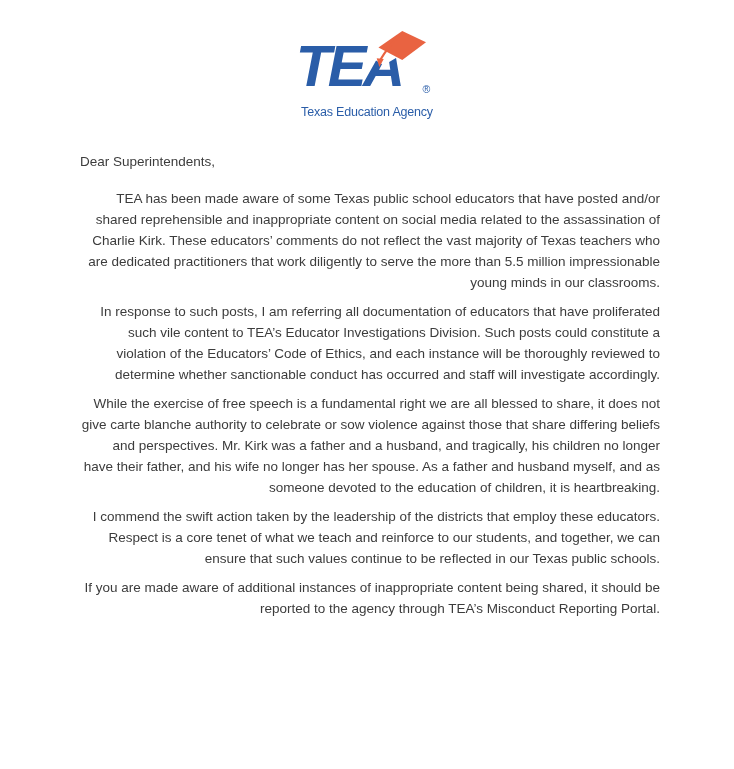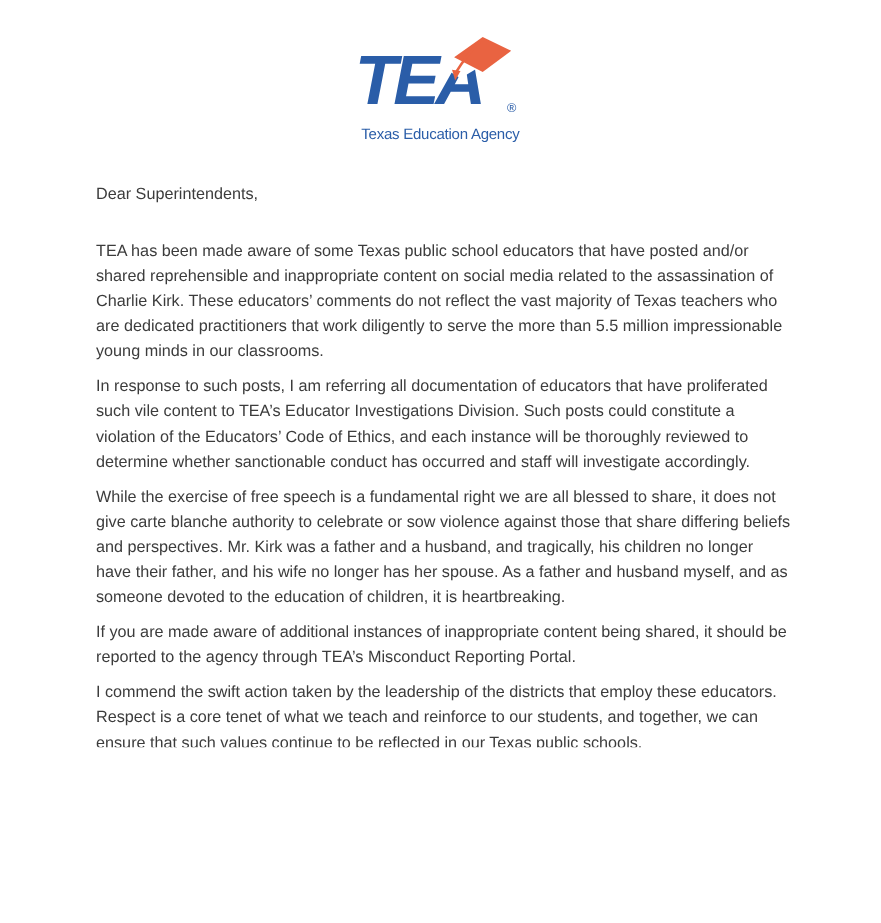--- a/index.html
+++ b/index.html
@@ -46,22 +46,22 @@
   }
 
   
   .letter-body {
     margin: 32px 74px 0 80px;
     width: 580px;
     color: #3c3c3c;
     font-size: 13.5px;
     line-height: 21px;
   }
-  .salutation { margin-bottom: 26px; }
-  .letter-body p { margin-bottom: 8px; }
+  .salutation { margin-bottom: 16px; }
+  .letter-body p { margin-bottom: 8px; text-align: right; }
 
   
   .closing { margin-top: 4px; }
   .signature-svg { display: block; margin: 12px 0 0 2px; }
   .signer-block { margin-top: 6px; }
   .signer-line { margin-top: 14px; line-height: 14px; }
 </style>
 </head>
 <body>
 
@@ -84,22 +84,22 @@
     </svg>
     <div class="logo-tagline">Texas Education Agency</div>
   </header>
 
   <main class="letter-body">
     <div class="salutation">Dear Superintendents,</div>
 
     <p>TEA has been made aware of some Texas public school educators that have posted and/or shared reprehensible and inappropriate content on social media related to the assassination of Charlie Kirk. These educators’ comments do not reflect the vast majority of Texas teachers who are dedicated practitioners that work diligently to serve the more than 5.5 million impressionable young minds in our classrooms.</p>
     <p>In response to such posts, I am referring all documentation of educators that have proliferated such vile content to TEA’s Educator Investigations Division. Such posts could constitute a violation of the Educators’ Code of Ethics, and each instance will be thoroughly reviewed to determine whether sanctionable conduct has occurred and staff will investigate accordingly.</p>
     <p>While the exercise of free speech is a fundamental right we are all blessed to share, it does not give carte blanche authority to celebrate or sow violence against those that share differing beliefs and perspectives. Mr. Kirk was a father and a husband, and tragically, his children no longer have their father, and his wife no longer has her spouse. As a father and husband myself, and as someone devoted to the education of children, it is heartbreaking.</p>
+    <p>I commend the swift action taken by the leadership of the districts that employ these educators. Respect is a core tenet of what we teach and reinforce to our students, and together, we can ensure that such values continue to be reflected in our Texas public schools.</p>
     <p>If you are made aware of additional instances of inappropriate content being shared, it should be reported to the agency through TEA’s Misconduct Reporting Portal.</p>
-    <p>I commend the swift action taken by the leadership of the districts that employ these educators. Respect is a core tenet of what we teach and reinforce to our students, and together, we can ensure that such values continue to be reflected in our Texas public schools.</p>
 
     <div class="closing">In service,</div>
 
     <svg class="signature-svg" width="205" height="60" viewBox="0 0 220 64" xmlns="http://www.w3.org/2000/svg">
       <g fill="none" stroke="#2d2926" stroke-linecap="round" stroke-linejoin="round">
         <path stroke-width="4" d="M4,50 L36,13 L22,52 L50,9 L33,54"></path>
         <path stroke-width="3.5" d="M30,42 C44,24 58,18 52,30 C47,41 36,46 44,33 L62,20"></path>
         <path stroke-width="4" d="M66,46 L90,17 L78,49 L97,26"></path>
         <path stroke-width="3" d="M58,38 L80,35"></path>
         <path stroke-width="4.5" d="M104,50 L140,9 L127,52"></path>

